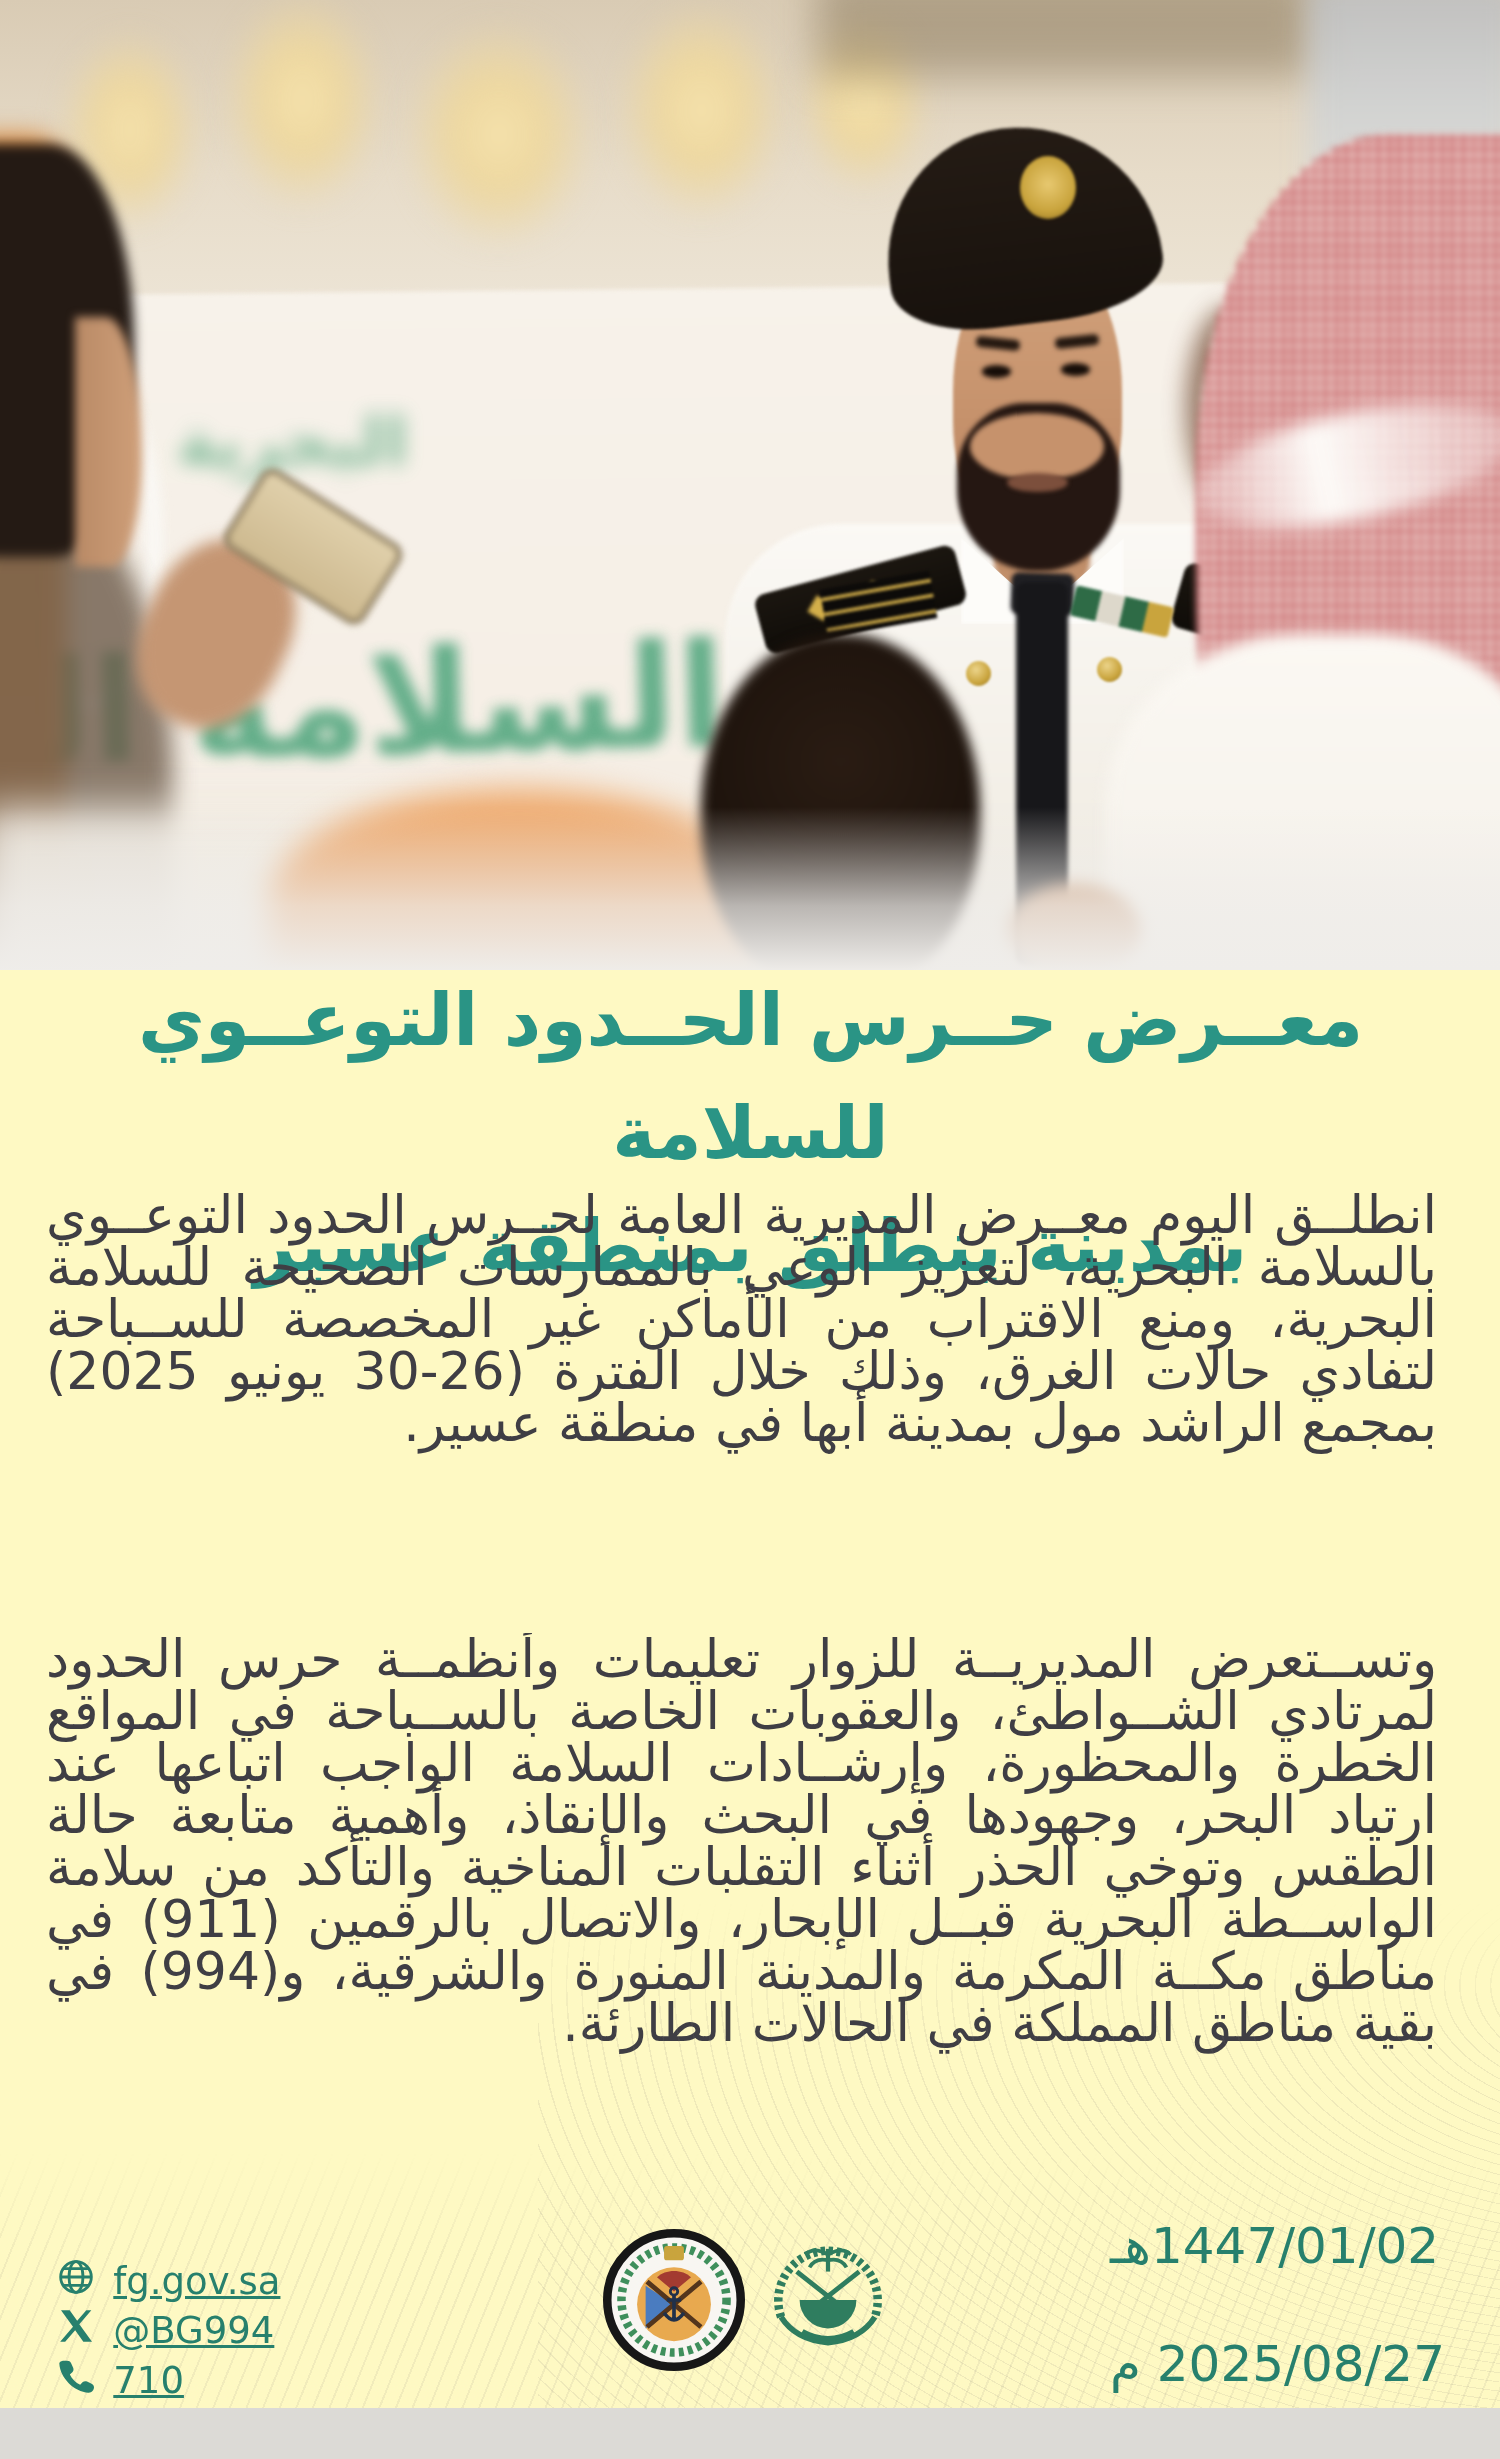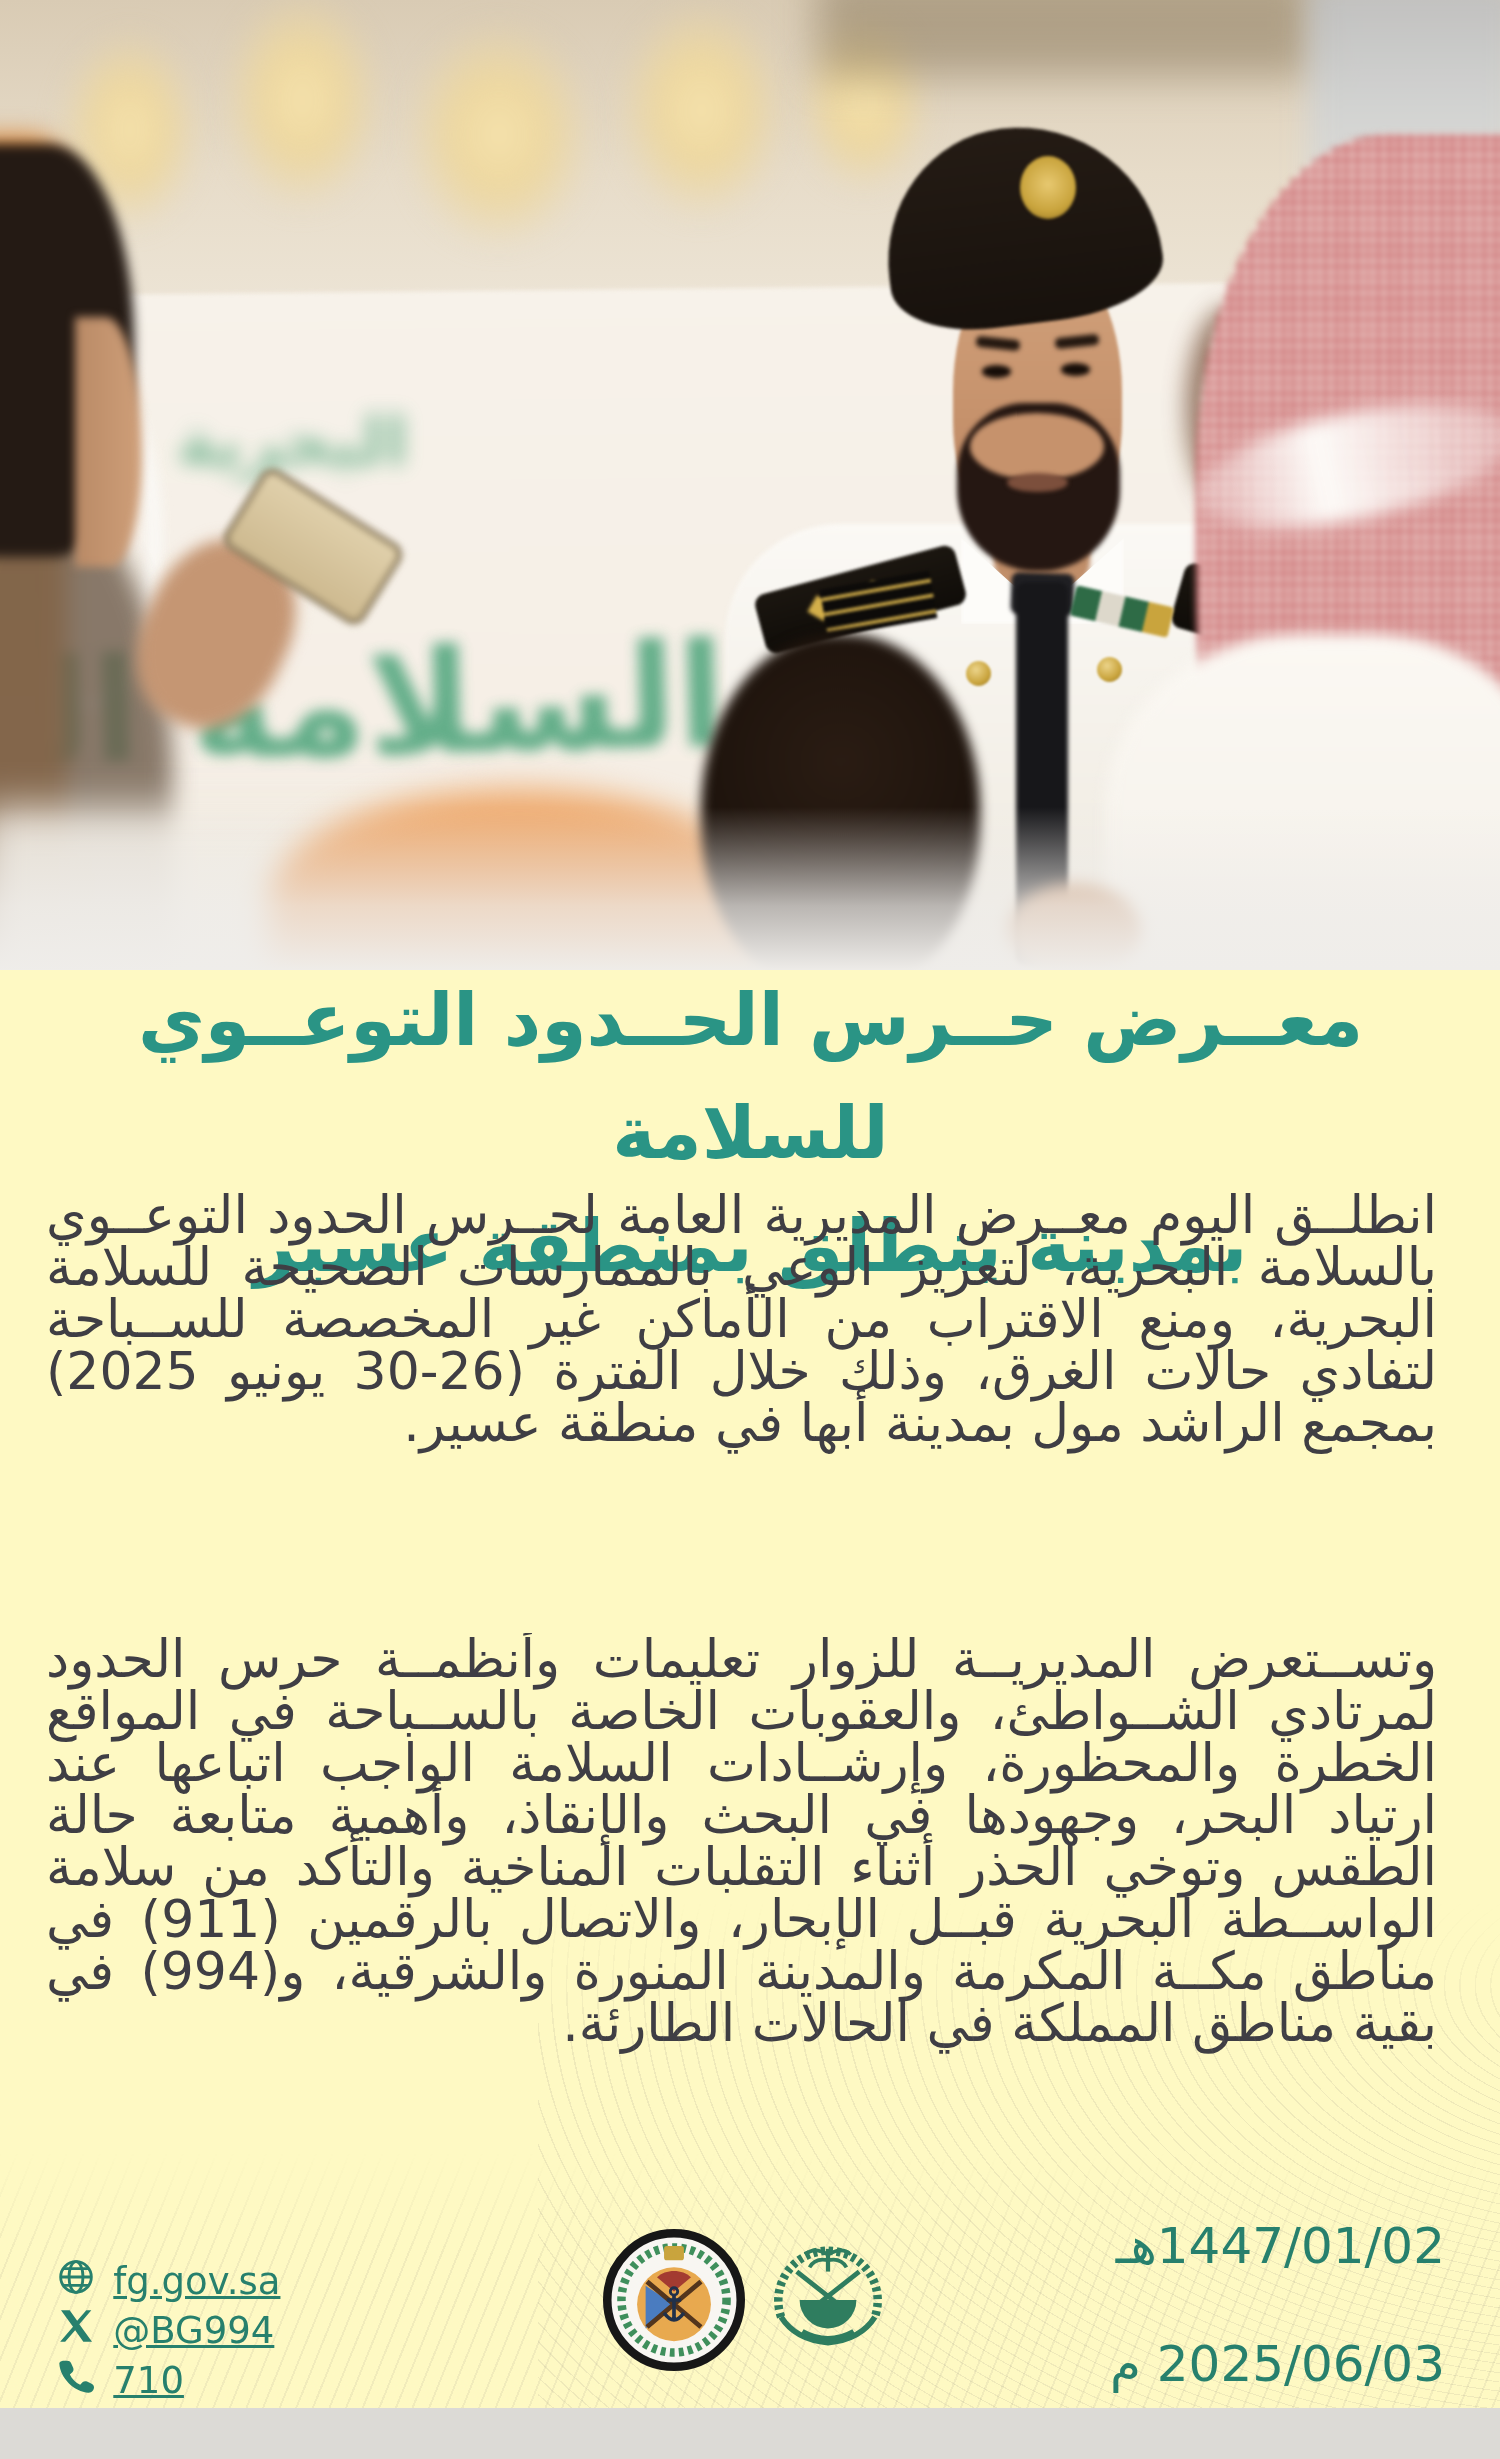--- a/index.html
+++ b/index.html
@@ -76,21 +76,21 @@
   
   .pattern-stripes{position:absolute;left:0;top:2152px;width:1501px;height:307px;background:repeating-linear-gradient(112deg,rgba(130,125,118,.10) 0 1.9px,rgba(0,0,0,0) 1.9px 15.4px);-webkit-mask-image:linear-gradient(180deg,transparent,#000 35%);mask-image:linear-gradient(180deg,transparent,#000 35%);}
   .pattern-waves{position:absolute;left:538px;top:1902px;width:963px;height:557px;background:repeating-radial-gradient(ellipse 1249px 730px at 115% 15%,rgba(130,125,118,.12) 0 1.5px,rgba(0,0,0,0) 1.5px 15.4px);-webkit-mask-image:linear-gradient(180deg,transparent,#000 25%);mask-image:linear-gradient(180deg,transparent,#000 25%);}
 
   
   .contact{position:absolute;left:56px;top:2260px;display:flex;flex-direction:column;gap:7.7px;color:#27806d;}
   .c-row{display:flex;align-items:center;gap:17.3px;height:42px;font-size:37px;direction:ltr;text-decoration:underline;}
   .c-row svg{width:40px;height:40px;flex:0 0 40px;}
   .logos{position:absolute;left:603px;top:2229px;display:flex;gap:11.5px;align-items:center;}
   .logos svg{width:142px;height:142px;}
-  .dates{position:absolute;right:56px;top:2219px;direction:rtl;text-align:right;color:#27806d;font-size:50px;line-height:1.1;margin-left:45px;}
+  .dates{position:absolute;right:56px;top:2219px;direction:rtl;text-align:left;color:#27806d;font-size:50px;line-height:1.1;margin-left:45px;}
   .dates .d2{margin-top:63px;}
 </style>
 </head>
 <body>
 
 <div class="poster">
 
   <div class="photo">
     <div class="ph light l1"></div>
     <div class="ph light l2"></div>
@@ -217,17 +217,17 @@
         <path d="M50 18 q-10 -6 -16 0 M50 18 q10 -6 16 0 M50 22 q-9 -2 -13 5 M50 22 q9 -2 13 5" stroke-width="2.6"></path>
         <path d="M28 30 L66 60 M72 30 L34 60" stroke-width="3.4"></path>
         <path d="M30 50 a20 20 0 0 0 40 0 z" fill="#2f7d5f" stroke="none"></path>
         <path d="M32 72 q18 10 36 0" stroke-width="3.4"></path>
       </svg>
     </span>
   </div>
 
   <div class="dates">
     <div class="d1">1447/01/02هـ</div>
-    <div class="d2">2025/06/03 م</div>
+    <div class="d2">2025/08/27 م</div>
   </div>
 
 </div>
 
 
 </body></html>

